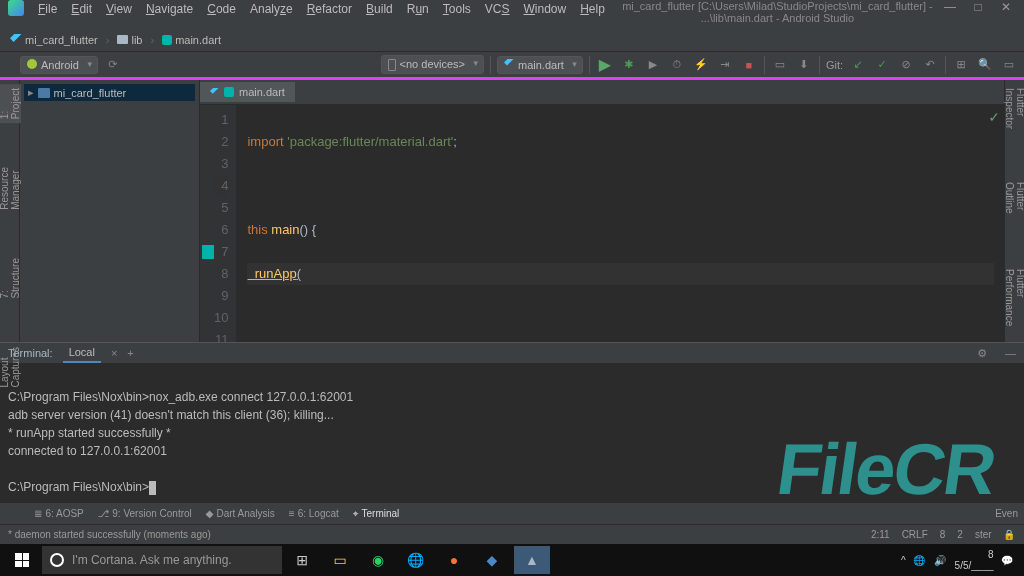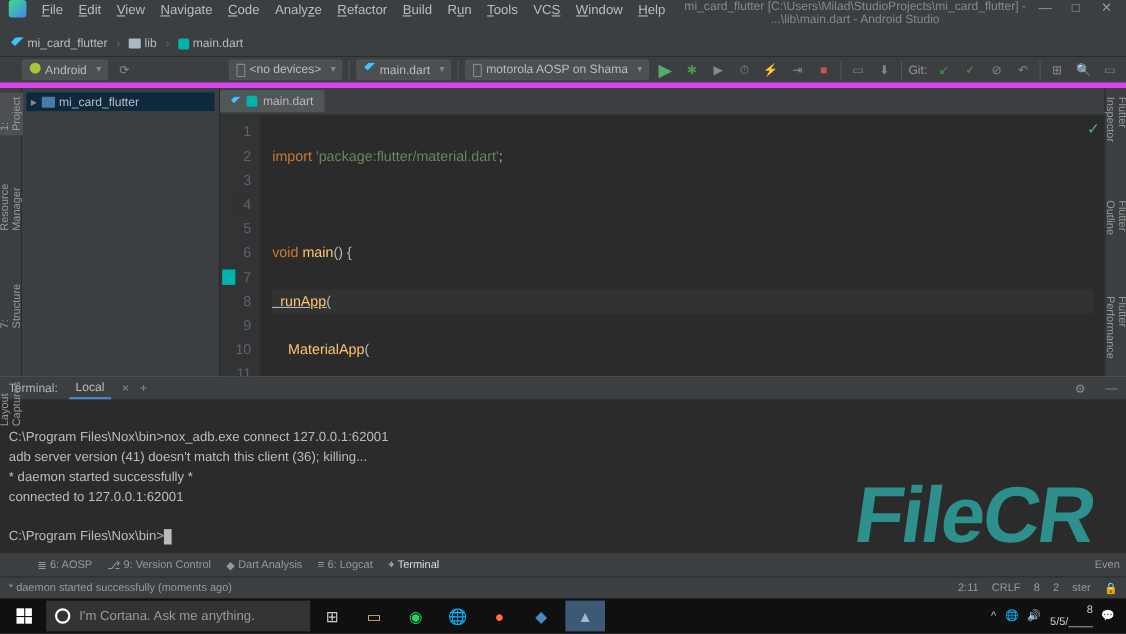--- a/index.html
+++ b/index.html
@@ -14,21 +14,21 @@
 .titlebar .win-controls span { width: 12px; text-align: center; color: #999; cursor: pointer; }
 .titlebar .logo { width: 16px; height: 16px; margin-right: 8px; background: linear-gradient(135deg,#3ddc84,#4285f4); border-radius: 3px; }
 
 .navbar { height: 24px; background: #3c3f41; border-bottom: 1px solid #2b2b2b; display: flex; align-items: center; padding: 0 6px; gap: 4px; color: #bbb; font-size: 11px; }
 .navbar .crumb { display: flex; align-items: center; gap: 3px; padding: 1px 4px; }
 .navbar .flutter-icon { width: 12px; height: 12px; background: #40c4ff; clip-path: polygon(40% 0,100% 0,30% 70%,0 40%); }
 .navbar .folder-icon { width: 11px; height: 9px; background: #a9b7c6; border-radius: 1px; }
 .navbar .dart-icon { width: 10px; height: 10px; background: #00b4ab; border-radius: 2px; }
 .navbar .sep { color: #666; }
 
-.toolbar { height: 28px; background: #3c3f41; border-bottom: 5px solid #d946ef; display: flex; align-items: center; padding: 0 6px; gap: 6px; font-size: 11px; }
+.toolbar { height: 28px; background: #3c3f41; border-bottom: 3px solid #d946ef; display: flex; align-items: center; padding: 0 6px; gap: 6px; font-size: 11px; }
 .toolbar .dropdown { background: #4c5052; border: 1px solid #555; padding: 2px 18px 2px 6px; border-radius: 3px; color: #bbb; position: relative; }
 .toolbar .dropdown::after { content: "▾"; position: absolute; right: 5px; color: #888; font-size: 9px; }
 .toolbar .phone-icon { width: 8px; height: 12px; border: 1px solid #888; border-radius: 1px; display: inline-block; vertical-align: middle; margin-right: 4px; }
 .toolbar .flutter-i { width: 10px; height: 10px; background: #40c4ff; clip-path: polygon(40% 0,100% 0,30% 70%,0 40%); display: inline-block; margin-right: 4px; }
 .toolbar .tool-icon { width: 18px; height: 18px; display: flex; align-items: center; justify-content: center; color: #888; cursor: pointer; }
 .toolbar .run { color: #59a869; font-size: 16px; }
 .toolbar .spacer { flex: 1; }
 .toolbar .vsep { width: 1px; height: 18px; background: #555; }
 .toolbar .check { color: #499c54; }
 
@@ -138,21 +138,20 @@
   </div>
 
   <div class="toolbar">
     <div class="dropdown" style="margin-left:14px;"><span class="droid" style="display:inline-block;width:10px;height:10px;background:#a4c639;border-radius:50%;margin-right:4px;"></span><span>Android</span></div>
     <div class="tool-icon">⟳</div>
     <div class="spacer"></div>
     <div class="dropdown"><span class="phone-icon"></span><span>&lt;no devices&gt;</span></div>
     <div class="vsep"></div>
     <div class="dropdown"><span class="flutter-i"></span><span>main.dart</span></div>
     <div class="vsep"></div>
-    <div class="dropdown"><span class="phone-icon"></span><span>motorola AOSP on Shama</span></div>
     <div class="tool-icon run">▶</div>
     <div class="tool-icon" style="color:#499c54;">✱</div>
     <div class="tool-icon">▶</div>
     <div class="tool-icon">⏱</div>
     <div class="tool-icon" style="color:#cc7832;">⚡</div>
     <div class="tool-icon">⇥</div>
     <div class="tool-icon" style="color:#c75450;">■</div>
     <div class="vsep"></div>
     <div class="tool-icon" style="color:#888;">▭</div>
     <div class="tool-icon" style="color:#888;">⬇</div>
@@ -206,23 +205,22 @@
             <span class="ln">7</span>
             <span class="ln">8</span>
             <span class="ln">9</span>
             <span class="ln">10</span>
             <span class="ln">11</span>
           <div class="hl-marker" style="left:2px;top:calc(4px + 6*22px + 4px);"></div>
         </div>
         <div class="code">
 <div class="line"><span class="kw">import </span><span class="str">'package:flutter/material.dart'</span><span>;</span></div>
 <div class="line"></div>
-<div class="line"><span class="kw">void </span><span class="fn">main</span><span>() {</span></div>
+<div class="line"><span class="kw">this </span><span class="fn">main</span><span>() {</span></div>
 <div class="line hl"><span class="fn">  runApp</span><span>(</span></div>
-<div class="line"><span class="fn">    MaterialApp</span><span>(</span></div>
 
 
 
 
 
 
 
 
         </div>
       </div>
@@ -240,21 +238,21 @@
       <span>Terminal:</span>
       <span class="term-tab active">Local</span>
       <span style="color:#888;">×</span>
       <span class="plus">+</span>
       <span class="gear">⚙</span>
       <span style="color:#888;margin-left:8px;">—</span>
     </div>
     <div class="term-body">
 <span>C:\Program Files\Nox\bin&gt;nox_adb.exe connect 127.0.0.1:62001</span>
 <span>adb server version (41) doesn't match this client (36); killing...</span>
-<span>* daemon started successfully *</span>
+<span>* runApp started successfully *</span>
 <span>connected to 127.0.0.1:62001</span>
 <span></span>
 <span>C:\Program Files\Nox\bin&gt;</span><span class="cursor"></span>
       <div class="watermark"><span class="f">FileCR</span></div>
     </div>
   </div>
 
   <div class="bottom-tools">
     <div style="width:14px;"></div>
     <div class="vtext" style="writing-mode:horizontal-tb;position:absolute;left:2px;bottom:80px;"></div>

